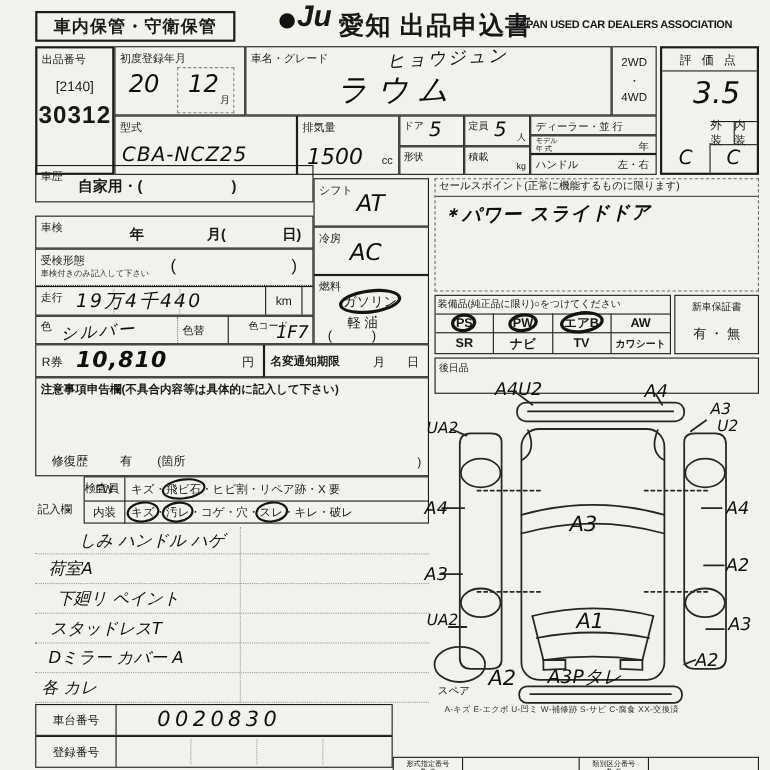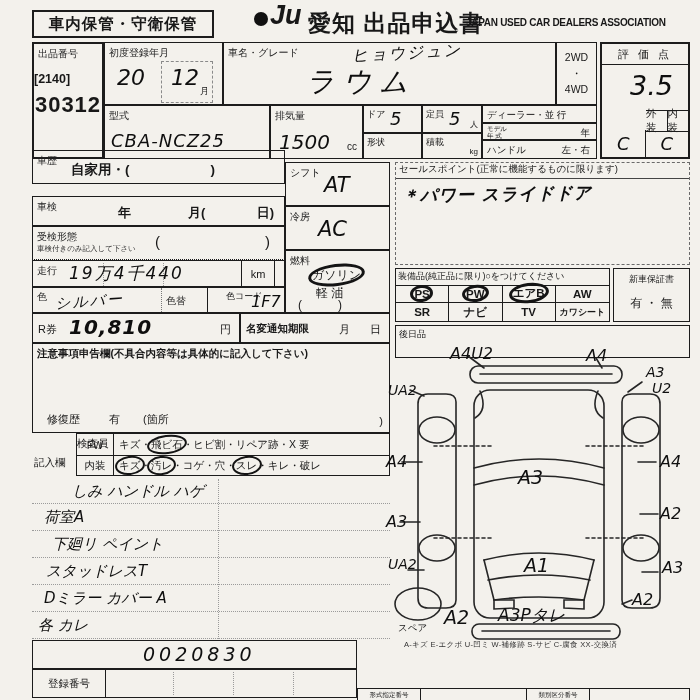--- a/index.html
+++ b/index.html
@@ -42,21 +42,21 @@
 <div class="b bb ctr" style="left:32px;top:10px;width:182px;height:28px;">
   <span style="font-size:15.5px;font-weight:bold;letter-spacing:1px;">車内保管・守衛保管</span>
 </div>
 <div class="abs" style="left:254px;top:12px;width:14px;height:14px;border-radius:50%;background:#111;"></div>
 <span class="abs" style="left:270px;top:0;font-size:27px;font-weight:900;font-style:italic;">Ju</span>
 <span class="abs" style="left:308px;top:8px;font-size:23px;font-weight:900;letter-spacing:1px;">愛知 出品申込書</span>
 <span class="abs" style="left:466px;top:17px;font-size:10px;font-weight:bold;letter-spacing:-0.3px;">JAPAN USED CAR DEALERS ASSOCIATION</span>
 
 <div class="b bb" style="left:32px;top:42px;width:72px;height:117px;">
   <span class="lab abs" style="left:4px;top:3px;">出品番号</span>
-  <span class="abs" style="left:0;right:0;top:28px;text-align:left;font-size:12.5px;font-weight:bold;">[2140]</span>
+  <span class="abs" style="left:0;right:0;top:28px;text-align:center;font-size:12.5px;">[2140]</span>
   <span class="abs" style="left:0;right:0;top:48px;text-align:center;font-size:22px;font-weight:bold;letter-spacing:1px;">30312</span>
 </div>
 
 <div class="b" style="left:104px;top:42px;width:119px;height:63px;">
   <span class="lab abs" style="left:4px;top:3px;">初度登録年月</span>
   <span class="hw abs" style="left:12px;top:22px;font-size:22px;">20</span>
   <span class="abs" style="left:56px;top:18px;width:50px;height:40px;border:1px dashed #8a8a8a;"></span>
   <span class="hw abs" style="left:66px;top:22px;font-size:22px;">12</span>
   <span class="abs" style="left:95px;top:42px;font-size:9px;">月</span>
 </div>
@@ -262,20 +262,21 @@
 <div class="noteline" style="left:32px;top:638px;width:358px;"></div>
 <div class="dotv" style="left:218px;top:479px;height:160px;"></div>
 <span class="hw abs" style="left:72px;top:482px;font-size:15px;">しみ ハンドル ハゲ</span>
 <span class="hw abs" style="left:44px;top:508px;font-size:15px;">荷室A</span>
 <span class="hw abs" style="left:52px;top:535px;font-size:15px;">下廻リ ペイント</span>
 <span class="hw abs" style="left:46px;top:562px;font-size:15px;">スタッドレスT</span>
 <span class="hw abs" style="left:44px;top:589px;font-size:15px;">Dミラー カバー A</span>
 <span class="hw abs" style="left:38px;top:616px;font-size:15px;">各 カレ</span>
 
 <div class="b" style="left:32px;top:640px;width:325px;height:29px;">
+  <span class="abs ctr" style="left:0;top:0;bottom:0;width:72px;border-right:1.4px solid #1c1c1c;font-size:10.5px;">車台番号</span>
   <span class="hw abs" style="left:110px;top:2px;font-size:19px;letter-spacing:4px;">0020830</span>
 </div>
 <div class="b" style="left:32px;top:669px;width:325px;height:29px;">
   <span class="abs ctr" style="left:0;top:0;bottom:0;width:72px;border-right:1.4px solid #1c1c1c;font-size:10.5px;">登録番号</span>
   <span class="dotv" style="left:140px;top:2px;height:23px;"></span>
   <span class="dotv" style="left:200px;top:2px;height:23px;"></span>
   <span class="dotv" style="left:260px;top:2px;height:23px;"></span>
 </div>
 
 <svg class="abs" style="left:388px;top:342px;" width="302" height="302" viewBox="0 0 302 302">

